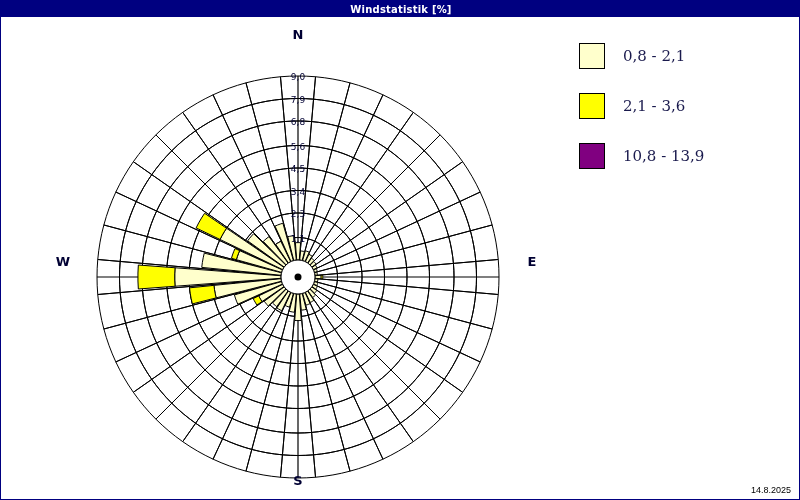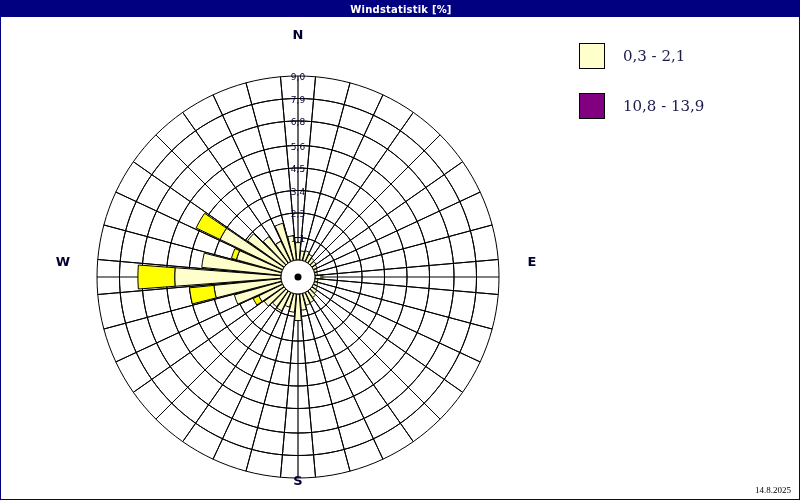--- a/index.html
+++ b/index.html
@@ -54,21 +54,21 @@
   .legend-text{
     margin-left:18px;
     font-family:"DejaVu Serif","Liberation Serif",serif;
     font-size:15px;
     color:#1a1a4d;
     white-space:nowrap;
   }
   
   #date{
     position:absolute;right:8px;bottom:4px;
-    font-family:Liberation Serif, serif;
+    font-family:Liberation Sans, sans-serif;
     font-size:9px;color:#000000;
   }
 </style>
 </head>
 <body>
 
 <div id="app">
 
   <div id="titlebar">
     <span>Windstatistik [%]</span>
@@ -429,21 +429,25 @@
       <text class="axis-label" id="lbl-n" x="297" y="22" text-anchor="middle">N</text>
       <text class="axis-label" id="lbl-s" x="297" y="468" text-anchor="middle">S</text>
       <text class="axis-label" id="lbl-w" x="62" y="249" text-anchor="middle">W</text>
       <text class="axis-label" id="lbl-e" x="531" y="249" text-anchor="middle">E</text>
     </svg>
   </div>
 
   <div id="legend">
       <div class="legend-row">
         <div class="legend-swatch" style="background: rgb(255, 255, 204);"></div>
-        <div class="legend-text">0,3 - 2,1</div>
+        <div class="legend-text">0,8 - 2,1</div>
+      </div>
+      <div class="legend-row">
+        <div class="legend-swatch" style="background: rgb(255, 255, 0);"></div>
+        <div class="legend-text">2,1 - 3,6</div>
       </div>
       <div class="legend-row">
         <div class="legend-swatch" style="background: rgb(128, 0, 128);"></div>
         <div class="legend-text">10,8 - 13,9</div>
       </div>
     </div>
 
   <div id="date">14.8.2025</div>
 </div>
 

